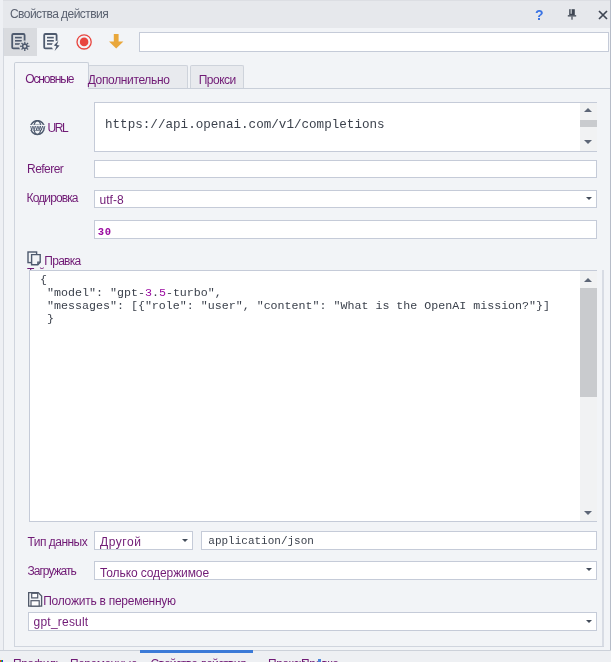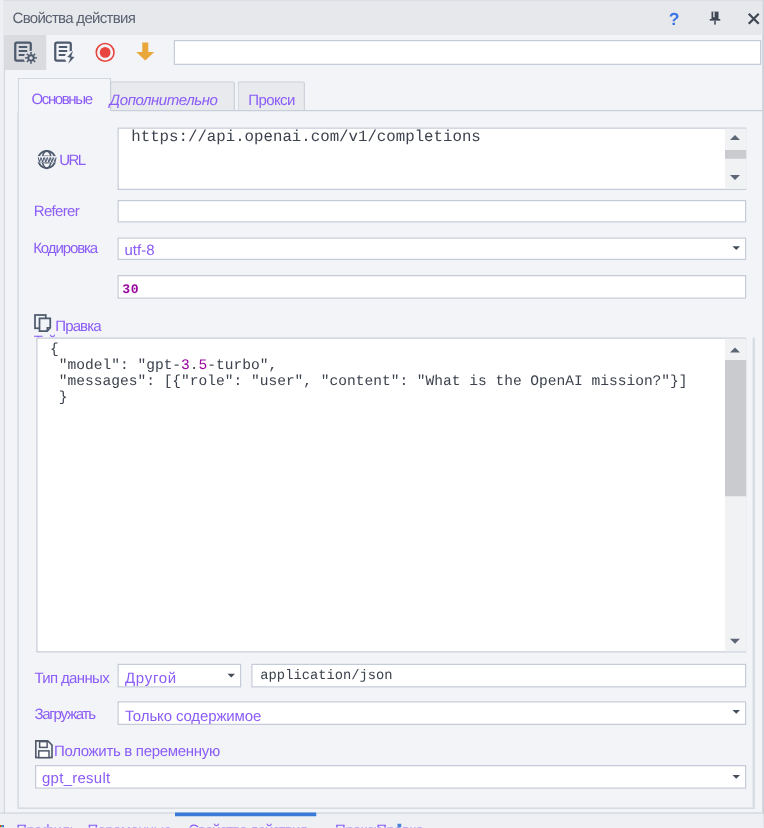--- a/index.html
+++ b/index.html
@@ -1,19 +1,19 @@
 <!DOCTYPE html>
 <html><head>
 <meta charset="utf-8">
 <style>
   * { margin:0; padding:0; box-sizing:border-box; }
   html,body { width:611px; height:662px; overflow:hidden; }
   body { background:#eef0f4; font-family:"Liberation Sans", sans-serif; position:relative; }
   .abs { position:absolute; }
-  .lbl { font-size:12px; color:#8b5cf6; }
+  .lbl { font-size:12px; color:#701a75; }
   .mono { font-family:"Liberation Mono", monospace; color:#3c424d; white-space:pre; }
   .inp { background:#fff; border:1px solid #c5cbd8; }
   .tab2 { background:#e8eaee; border:1px solid #ced3db; border-bottom:none; border-radius:2px 2px 0 0; }
   .ddarrow { position:absolute; width:0; height:0; border-left:3.4px solid transparent; border-right:3.4px solid transparent; border-top:3.8px solid #434c5a; }
 </style>
 </head>
 <body>
 
 <div class="abs" style="left:3px; top:0; width:607px; height:662px; background:#f2f4f7; border-left:1px solid #d4d8df;"></div>
 <div class="abs" style="left:609.5px; top:0; width:1.5px; height:662px; background:#b6bcc8;"></div>
@@ -62,37 +62,37 @@
   <path d="M8.2 15.4 L1 8.6 L5.8 8.6 L5.8 1 L10.6 1 L10.6 8.6 L15.4 8.6 Z" fill="#e9a73b"></path>
 </svg>
 
 <div class="abs inp" style="left:139px; top:32px; width:470px; height:19.5px;"></div>
 
 <div class="abs tab2" style="left:87.7px; top:64.7px; width:99.9px; height:23.8px;"></div>
 <div class="abs tab2" style="left:190px; top:64.7px; width:54.4px; height:23.8px;"></div>
 <div class="abs" style="left:88.5px; top:87.6px; width:521.5px; height:1px; background:#c9cfd9;"></div>
 <div class="abs" style="left:14px; top:61.5px; width:74.5px; height:27px; background:#f3f5f8; border:1px solid #c9cfd9; border-bottom:none; border-radius:2px 2px 0 0;"></div>
 <div class="abs lbl" style="left:12px; top:72px; width:74.5px; text-align:center; letter-spacing:-1.1px;">Основные</div>
-<div class="abs lbl" style="left:87.7px; top:72.7px; width:85px; text-align:center; letter-spacing:-0.35px;font-style:italic;">Дополнительно</div>
+<div class="abs lbl" style="left:87.7px; top:72.7px; width:85px; text-align:left; letter-spacing:-0.35px;">Дополнительно</div>
 <div class="abs lbl" style="left:190px; top:72.7px; width:54.4px; text-align:center; letter-spacing:-0.5px;">Прокси</div>
 
 <div class="abs" style="left:13.7px; top:88.5px; width:1.2px; height:557.8px; background:#d0d5de;"></div>
 <div class="abs" style="left:602.4px; top:270.3px; width:1.2px; height:376px; background:#d8dce4;"></div>
 <div class="abs" style="left:13.7px; top:645.8px; width:589.9px; height:1.1px; background:#d0d5de;"></div>
 
 <svg class="abs" style="left:29px; top:119.5px;" width="18" height="16" viewBox="0 0 18 16">
   <circle cx="8.4" cy="7.6" r="6.9" fill="none" stroke="#4e5a6e" stroke-width="1.6"></circle>
   <ellipse cx="8.4" cy="7.6" rx="3.6" ry="6.9" fill="none" stroke="#4e5a6e" stroke-width="1.2"></ellipse>
   <ellipse cx="8.4" cy="7.6" rx="6.9" ry="2.6" fill="none" stroke="#4e5a6e" stroke-width="1.1"></ellipse>
   <rect x="0" y="4.9" width="18" height="5" fill="#f2f4f7"></rect>
   <text x="8.6" y="9.8" font-size="6.8" font-weight="bold" fill="#46526a" text-anchor="middle" letter-spacing="-0.4" font-family="Liberation Sans">www</text>
 </svg>
 <div class="abs lbl" style="left:47.4px; top:121px; font-size:12px; letter-spacing:-1.3px;">URL</div>
 <div class="abs inp" style="left:94px; top:102px; width:503px; height:49.5px;"></div>
-<div class="abs mono" style="left:105px; top:103px; font-size:12.6px;">https://api.openai.com/v1/completions</div>
+<div class="abs mono" style="left:105px; top:118px; font-size:12.6px;">https://api.openai.com/v1/completions</div>
 
 <div class="abs" style="left:579.5px; top:102.5px; width:17px; height:48.5px; background:#f1f2f3;"></div>
 <div class="abs" style="left:579.5px; top:119.5px; width:17px; height:7.5px; background:#c9cbce;"></div>
 <div class="abs" style="left:584px; top:108px; width:0; height:0; border-left:4px solid transparent; border-right:4px solid transparent; border-bottom:4.5px solid #5d6677;"></div>
 <div class="abs" style="left:584px; top:140px; width:0; height:0; border-left:4px solid transparent; border-right:4px solid transparent; border-top:4.5px solid #5d6677;"></div>
 
 <div class="abs lbl" style="left:27px; top:161.6px; letter-spacing:-0.53px;text-align:right;">Referer</div>
 <div class="abs inp" style="left:94px; top:160.1px; width:503px; height:18.3px;"></div>
 
 <div class="abs lbl" style="left:26.6px; top:191.3px; letter-spacing:-0.89px;">Кодировка</div>

